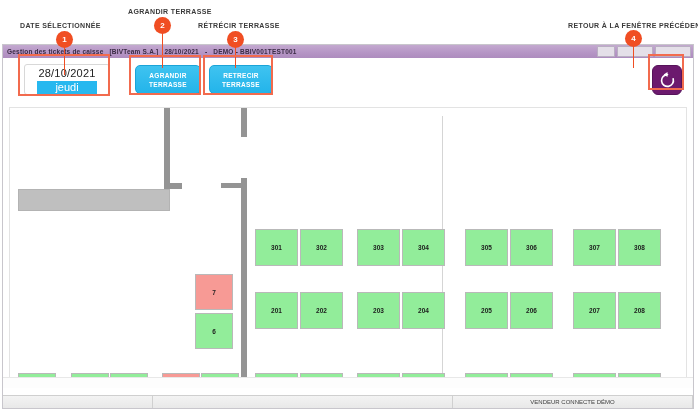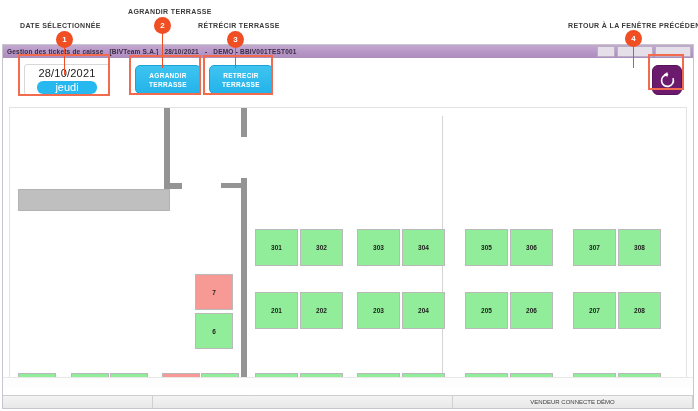--- a/index.html
+++ b/index.html
@@ -55,21 +55,21 @@
   .date-box{
     position:absolute;left:21px;top:6px;width:86px;height:31px;
     background:#fff;border:1px solid #d8d8d8;border-radius:3px;
     box-sizing:border-box;display:flex;flex-direction:column;
     align-items:center;justify-content:flex-start;padding-top:1px;
   }
   .date-box .d-date{
     font-size:11px;color:#222;letter-spacing:.2px;line-height:14px;
   }
   .date-box .d-day{
-    margin-top:1px;background:#27b8ef;color:#ffffff;border-radius:6px;
+    margin-top:1px;background:#27b8ef;color:#ffffff;border-radius:0;
     font-size:11px;line-height:13px;padding:0 18px;
   }
   .tbtn{
     position:absolute;top:7px;height:29px;border-radius:5px;
     background:linear-gradient(180deg,#3fc3f0 0%,#23b4ea 100%);
     border:1px solid #1ba4d8;color:#ffffff;font-size:6.5px;
     font-weight:700;letter-spacing:.3px;text-align:center;
     display:flex;flex-direction:column;align-items:center;
     justify-content:center;line-height:9px;box-sizing:border-box;
     cursor:pointer;

